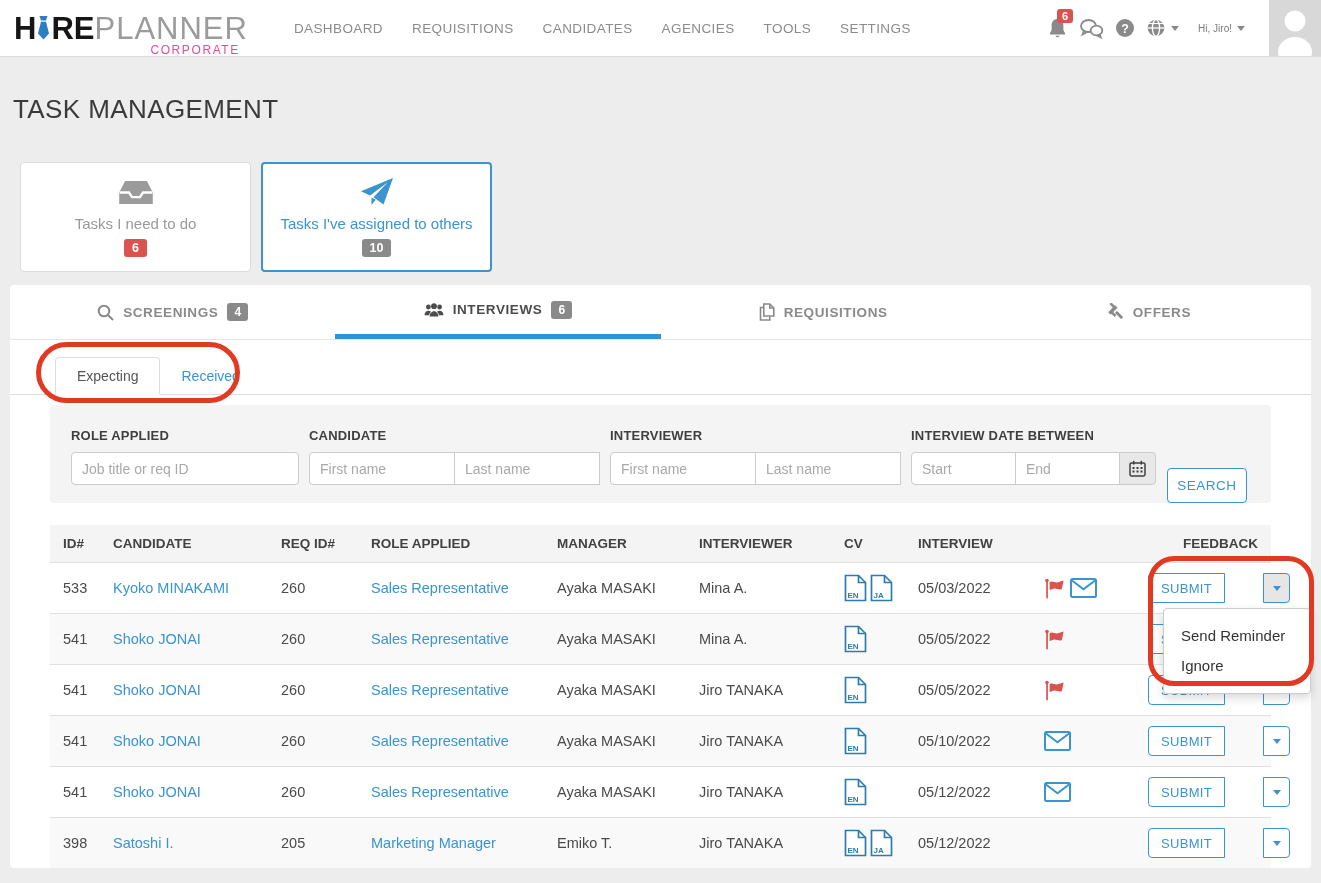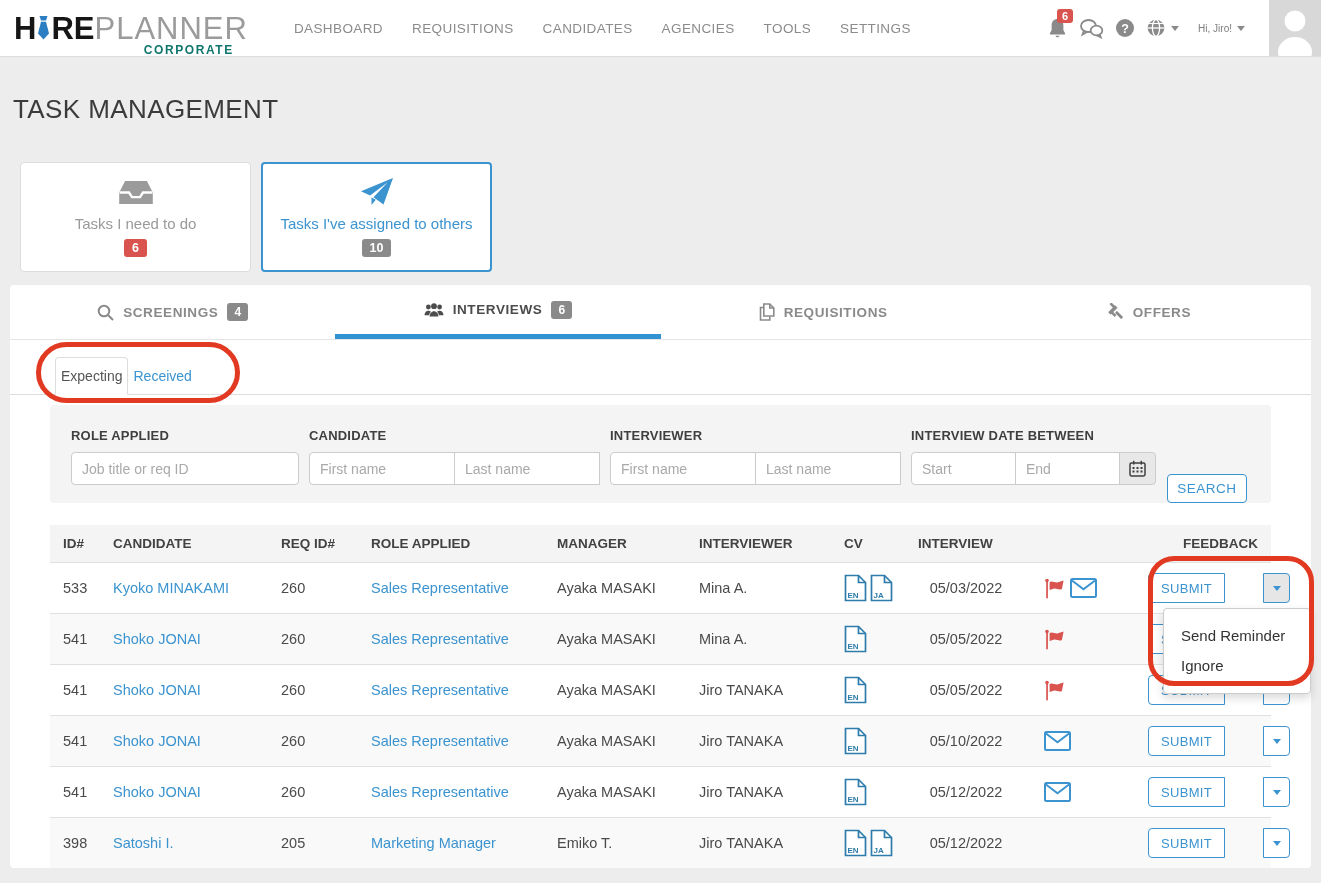--- a/index.html
+++ b/index.html
@@ -7,21 +7,21 @@
   body { font-family:"Liberation Sans","DejaVu Sans",sans-serif; background:#ededed; position:relative; overflow:hidden; color:#4a4a4a; }
   a { text-decoration:none; }
 
   
   .navbar { position:relative; height:57px; background:#fff; border-bottom:1px solid #dcdcdc; display:flex; align-items:center; }
   .logo { display:flex; align-items:flex-start; margin-left:14px; cursor:pointer; position:relative; }
   .logo-main { display:flex; align-items:center; font-size:31px; line-height:31px; }
   .logo-h,.logo-re { font-weight:800; color:#161616; letter-spacing:0; }
   .logo-tie { margin:2px 1px 0 1px; }
   .logo-planner { font-weight:300; color:#9b9b9b; letter-spacing:1px; }
-  .logo-sub { position:absolute; right:14px; top:30px; font-size:12px; font-weight:700; color:#0f766e; letter-spacing:1.6px; }
+  .logo-sub { position:absolute; right:8px; top:30px; font-size:12px; font-weight:400; color:#ec4899; letter-spacing:1.6px; }
   .mainnav { display:flex; gap:29px; margin-left:46px; }
   .mainnav a { font-size:13.5px; color:#8b8b8b; letter-spacing:.4px; }
   .nav-right { margin-left:auto; display:flex; align-items:center; gap:11px; }
   .nav-ic { position:relative; display:flex; align-items:center; color:#8a8a8a; cursor:pointer; }
   .nbadge { position:absolute; top:-8px; left:10px; background:#d9534f; color:#fff; font-size:11px; font-weight:700; padding:1px 5px; border-radius:3px; }
   .caret { display:inline-block; width:0; height:0; border-left:4px solid transparent; border-right:4px solid transparent; border-top:5px solid #8a8a8a; margin-left:5px; }
   .greeting { font-size:10px; color:#7d7d7d; margin-left:8px; cursor:pointer; display:flex; align-items:center; }
   .avatar { width:52px; height:56px; margin-left:13px; background:#d8d8d8; overflow:hidden; cursor:pointer; }
 
   
@@ -35,47 +35,47 @@
   .card.selected .card-label { color:#3b93cf; }
   .cbadge { font-size:12.5px; font-weight:700; color:#fff; padding:2px 8px; border-radius:3px; }
 
   
   .panel { position:absolute; left:10px; top:285px; width:1301px; height:583px; background:#fff; border-radius:4px; }
   .tabs { display:flex; height:55px; border-bottom:1px solid #e5e5e5; }
   .tab { flex:1; display:flex; align-items:center; justify-content:center; gap:9px; font-size:13.5px; font-weight:700; letter-spacing:.6px; color:#8a8a8a; cursor:pointer; }
   .tab.active { color:#4c4c4c; border-bottom:5px solid #3193d1; }
   .tbadge { background:#8a8a8a; color:#fff; font-size:12px; font-weight:700; padding:2px 7px; border-radius:3px; letter-spacing:0; }
   .subtabs { position:relative; height:55px; display:flex; align-items:flex-end; padding-left:45px; border-bottom:1px solid #ddd; }
-  .subtab { font-size:14px; padding:10px 5px; cursor:pointer; }
+  .subtab { font-size:14px; padding:10px 21px; cursor:pointer; }
   .subtab.active { background:#fff; border:1px solid #ddd; border-bottom:1px solid #fff; margin-bottom:-1px; border-radius:4px 4px 0 0; color:#555; }
   .subtab.link { color:#3b93cf; }
 
   
   .filterbox { margin:10px 40px 0 40px; height:98px; background:#f4f4f4; border-radius:4px; display:flex; align-items:flex-start; padding:23px 0 0 21px; gap:10px; }
   .fgroup { display:flex; flex-direction:column; }
   .flabel { font-size:13px; font-weight:700; color:#3f3f3f; letter-spacing:.2px; margin-bottom:9px; }
   .frow { display:flex; }
   .finput { height:33px; border:1px solid #ccc; border-radius:4px; background:#fff; padding:0 10px; font-size:14px; color:#555; font-family:inherit; outline:none; }
   .finput::placeholder { color:#a9a9a9; }
   .joined .finput { border-radius:0; margin-left:-1px; }
   .joined .finput:first-child { border-radius:4px 0 0 4px; margin-left:0; }
   .addon { width:37px; height:33px; margin-left:-1px; background:#e8e8e8; border:1px solid #ccc; border-radius:0 4px 4px 0; display:flex; align-items:center; justify-content:center; cursor:pointer; }
-  .search-btn { align-self:flex-end; margin-top:25px; margin-left:1px; width:80px; height:29px; background:#fff; border:1px solid #3b93cf; border-radius:4px; color:#3b93cf; font-size:13.5px; letter-spacing:.5px; font-family:inherit; cursor:pointer; }
+  .search-btn { align-self:flex-end; margin-top:25px; margin-left:1px; width:80px; height:35px; background:#fff; border:1px solid #3b93cf; border-radius:4px; color:#3b93cf; font-size:13.5px; letter-spacing:.5px; font-family:inherit; cursor:pointer; }
 
   
   .table { margin:22px 40px 0 40px; }
   .trow { display:grid; grid-template-columns:50px 168px 90px 186px 142px 145px 74px 230px 1fr; align-items:center; padding:0 13px; }
   .thead { height:37px; background:#f4f4f4; font-size:13.5px; font-weight:700; color:#424242; }
   .thead .h-right { text-align:right; }
   .drow { height:51px; border-top:1px solid #e0e0e0; font-size:14.5px; color:#4a4a4a; background:#fff; }
   .drow.alt { background:#f9f9f9; }
   .drow a { color:#3b93cf; }
   .cell-cv { display:flex; gap:3px; }
   .cell-int { display:flex; align-items:center; }
-  .cell-int .date { width:96px;text-align:center; }
+  .cell-int .date { width:96px; }
   .int-icons { display:flex; align-items:center; gap:4px; margin-left:30px; }
   .cell-fb { display:flex; justify-content:flex-end; }
   .sbtn-group { display:flex;gap:39px; }
   .sbtn { width:77px; height:30px; background:#fff; border:1px solid #3b93cf; border-radius:4px 0 0 4px; color:#3b93cf; font-size:13px; letter-spacing:.3px; font-family:inherit; cursor:pointer; }
   .sbtn-caret { width:27px; height:30px; margin-left:-1px; background:#fff; border:1px solid #3b93cf; border-radius:0 4px 4px 0; display:flex; align-items:center; justify-content:center; cursor:pointer; }
   .sbtn-caret .caret { border-top-color:#3b93cf; margin:0; }
   .sbtn-caret.open { background:#e6e6e6; }
 
   
   .dd-menu { position:absolute; left:1163px; top:608px; width:148px; background:#fff; border:1px solid #ccc; border-radius:4px; box-shadow:0 4px 10px rgba(0,0,0,.15); padding:12px 0; z-index:60; }

